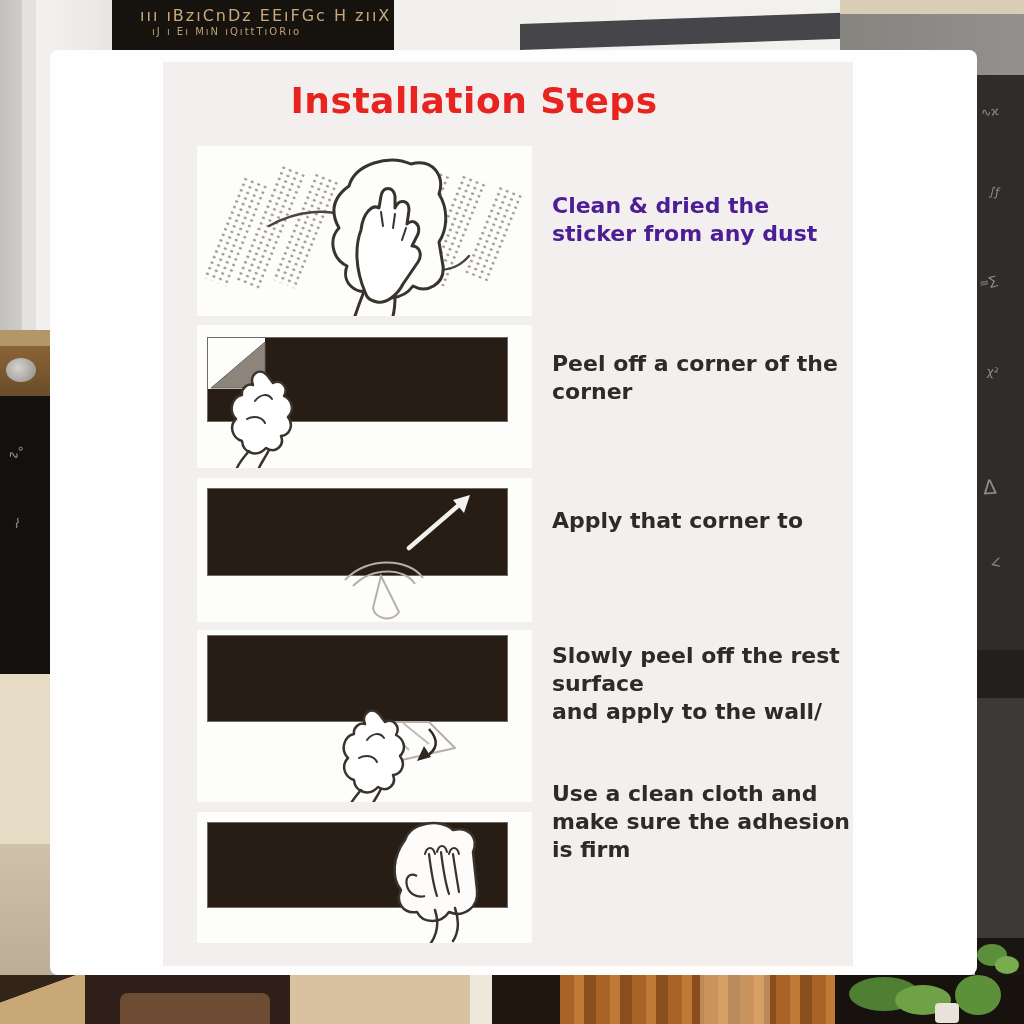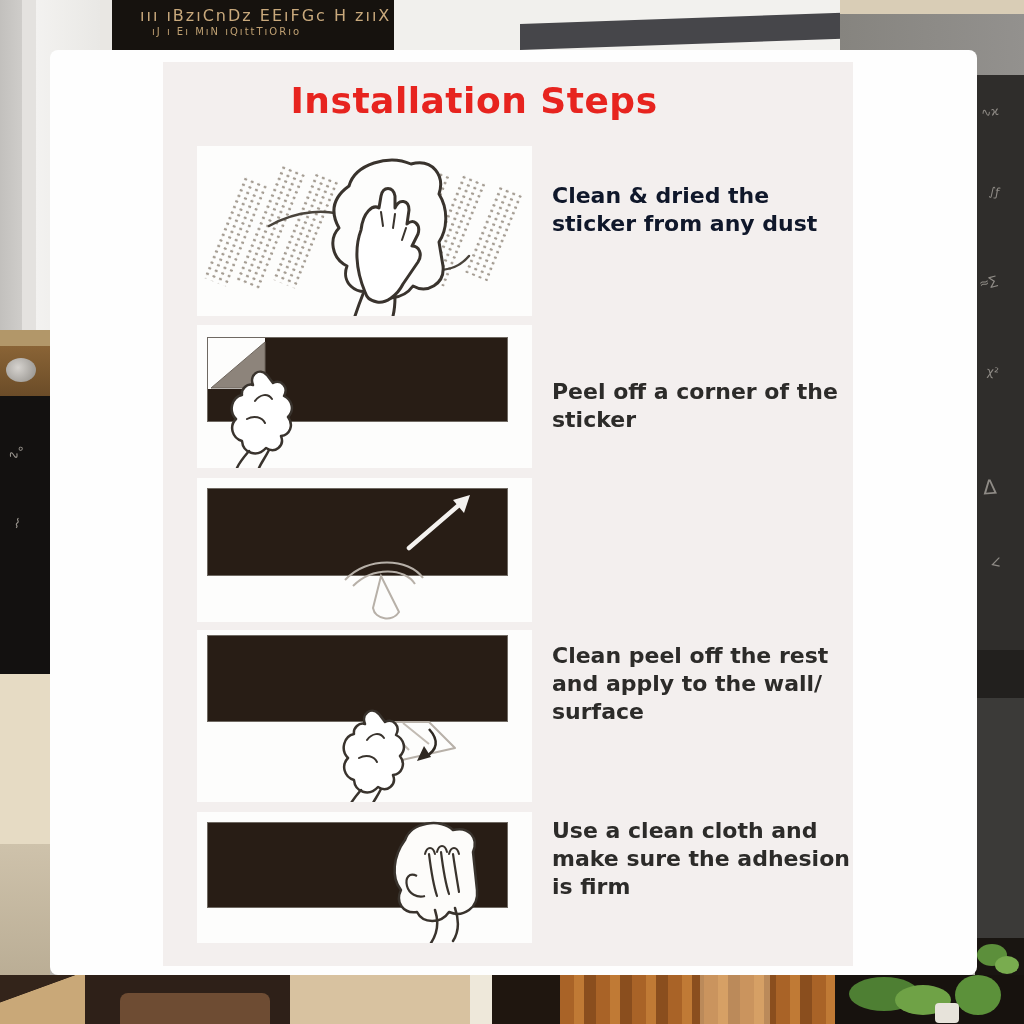--- a/index.html
+++ b/index.html
@@ -176,32 +176,33 @@
   <div class="bar" style="left: 10px; top: 10px; width: 301px; height: 86px; background: rgb(40, 29, 21);"></div>
   <svg class="illus-svg" width="335" height="131" viewBox="0 0 335 131">
     <path d="M208 28 C214 10 244 6 256 18 C272 14 282 26 276 40 L280 78 C282 96 266 106 252 100 C244 112 226 112 220 100 C206 102 198 90 204 78 C194 66 196 44 208 28 Z" fill="#fdfcfa" stroke="#39332d" stroke-width="2.5" stroke-linejoin="round"></path>
     <path d="M220 64 C212 60 208 66 210 74 C212 82 220 86 228 84" fill="#fdfcfa" stroke="#39332d" stroke-width="2.2"></path>
     <path d="M228 42 C230 34 236 34 238 42 M240 40 C242 32 248 32 250 40 M252 42 C254 34 260 34 262 42" stroke="#39332d" stroke-width="2" fill="none" stroke-linecap="round"></path>
     <path d="M232 42 C234 58 236 72 240 84 M244 40 C246 56 248 70 252 82 M256 42 C258 56 260 68 262 80" stroke="#39332d" stroke-width="2.2" fill="none" stroke-linecap="round"></path>
     <path d="M238 98 C242 110 240 122 234 131 M258 96 C262 108 262 120 256 129" stroke="#39332d" stroke-width="2.5" fill="none" stroke-linecap="round"></path>
   </svg>
 </div>
 
-<div class="step-text" style="top: 182px; color: #0f172a;">
+<div class="step-text" style="top: 192px; color: #4c1d95;">
   <div>Clean &amp; dried the</div>
   <div>sticker from any dust</div>
 </div>
-<div class="step-text" style="top: 350px; color: rgb(44, 43, 41); margin-top: 28px;">
+<div class="step-text" style="top: 350px; color: rgb(44, 43, 41);">
   <div>Peel off a corner of the</div>
-  <div>sticker</div>
+  <div>corner</div>
 </div>
 <div class="step-text" style="top: 507px; color: rgb(44, 43, 41);">
+  <div>Apply that corner to</div>
 </div>
 <div class="step-text" style="top: 642px; color: rgb(44, 43, 41);">
-  <div>Clean peel off the rest</div>
+  <div>Slowly peel off the rest</div>
+  <div>surface</div>
   <div>and apply to the wall/</div>
-  <div>surface</div>
-</div>
-<div class="step-text" style="top: 817px; color: rgb(44, 43, 41);">
+</div>
+<div class="step-text" style="top: 780px; color: rgb(44, 43, 41);">
   <div>Use a clean cloth and</div>
   <div>make sure the adhesion</div>
   <div>is firm</div>
 </div>
 
 </body></html>

